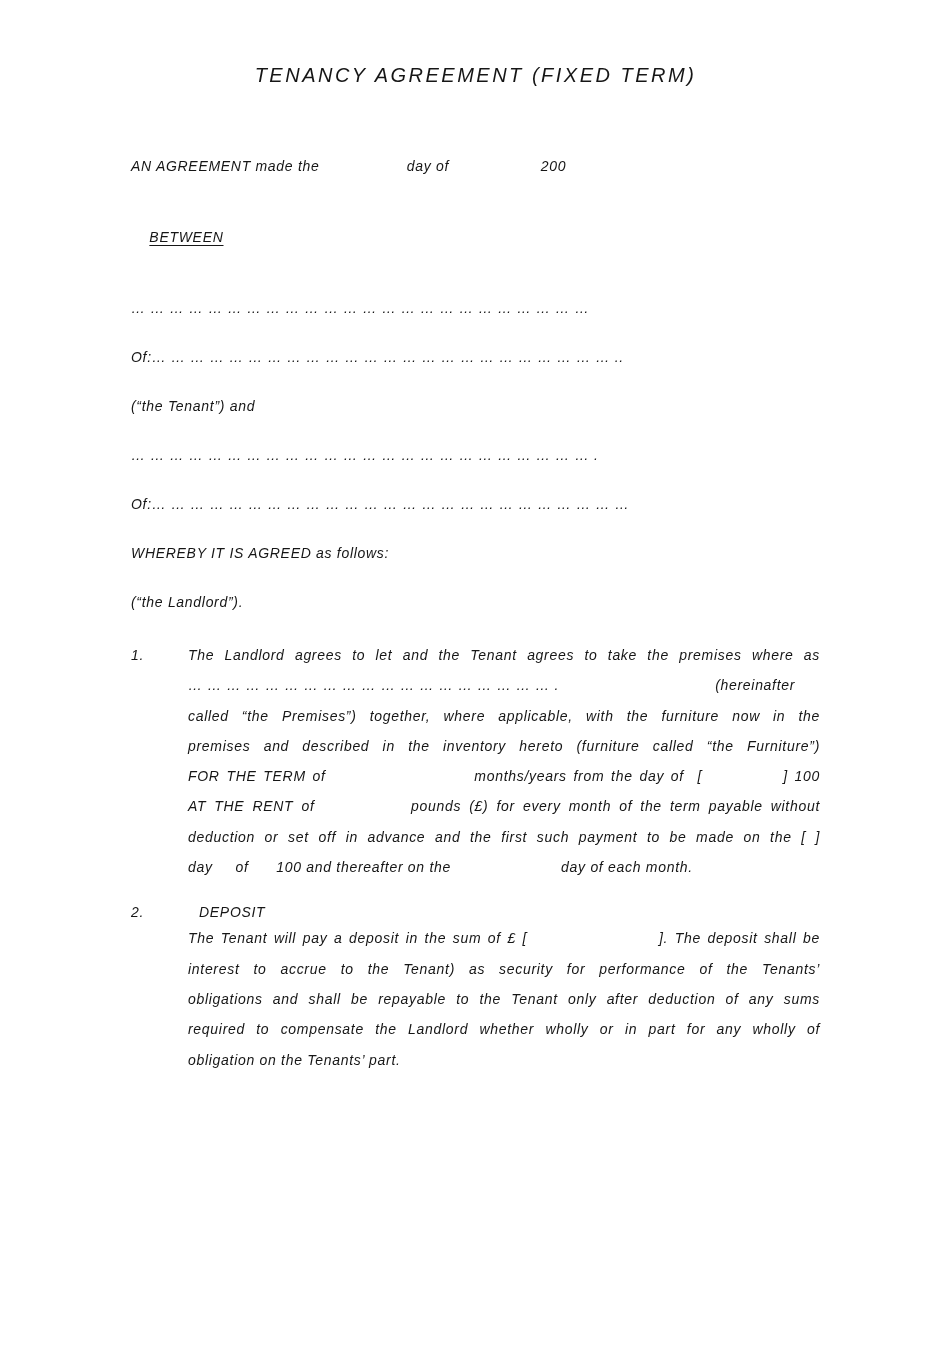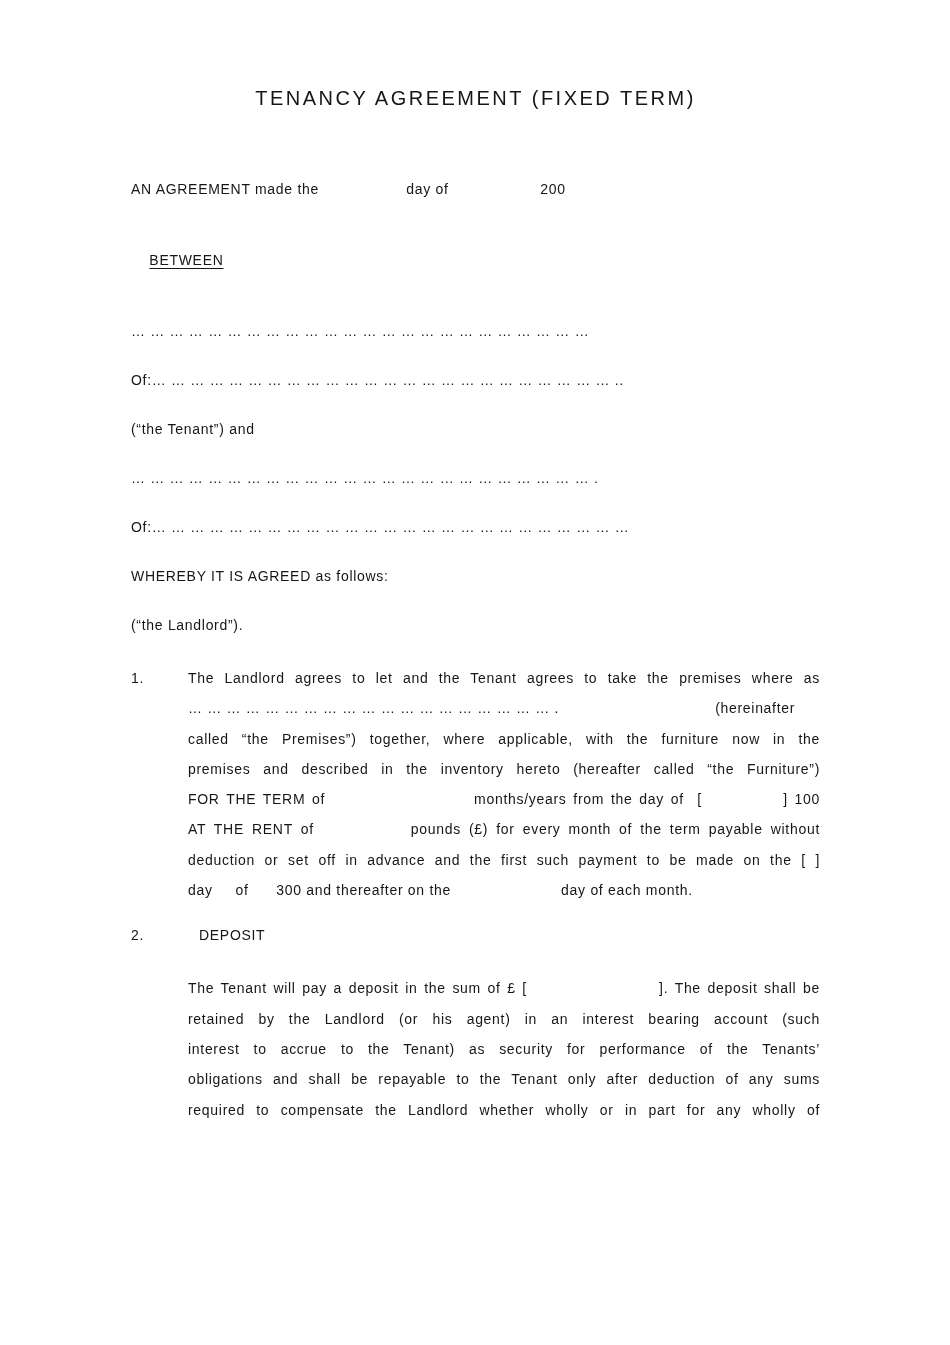--- a/index.html
+++ b/index.html
@@ -10,21 +10,22 @@
     color: #161616;
     font-family: "Liberation Sans", "DejaVu Sans", sans-serif;
     font-size: 14px;
     letter-spacing: 0.7px;
     overflow: hidden;
   }
   .page {
     box-sizing: border-box;
     width: 950px;
     height: 1345px;
-    padding: 86px 130px 0 131px;
+    padding: 63px 130px 0 131px;
+    font-style: italic;
   }
   .doc-title {
     font-size: 20px;
     font-weight: 400;
     letter-spacing: 2.5px;
     text-align: center;
     line-height: 24px;
     margin: 0 0 68px 0;
     white-space: pre-wrap;
   }
@@ -48,21 +49,20 @@
     width: 57px;
     line-height: 30.3px;
     white-space: pre-wrap;
   }
   .clause-2 .clause-num,
   .clause-heading { line-height: 22px; }
   .clause-heading { white-space: pre-wrap; margin-left: 11px; }
   .clause-body { flex: 1; min-width: 0; }
   .clause-body-block {
     margin-left: 57px;
-    margin-top: 27px;
   }
   .tline {
     line-height: 30.3px;
     white-space: pre-wrap;
   }
   .tline.just {
     text-align: justify;
     text-align-last: justify;
   }
   
@@ -97,34 +97,34 @@
   <div class="iline">WHEREBY IT IS AGREED as follows:</div>
 
   <div class="iline">(“the Landlord”).</div>
 
   <div class="clause clause-1">
     <span class="clause-num">1.</span>
     <div class="clause-body" id="clause1-body">
         <div class="tline just">The Landlord agrees to let and the Tenant agrees to take the premises where as</div>
         <div class="tline just">… … … … … … … … … … … … … … … … … … … .                                  (hereinafter</div>
         <div class="tline just">called “the Premises”) together, where applicable, with the furniture now in the</div>
-        <div class="tline just">premises and described in the inventory hereto (hereafter called “the Furniture”)</div>
+        <div class="tline just">premises and described in the inventory hereto (furniture called “the Furniture”)</div>
         <div class="tline just">FOR THE TERM of                      months/years from the day of  [            ] 100</div>
         <div class="tline just">AT THE RENT of            pounds (£) for every month of the term payable without</div>
         <div class="tline just">deduction or set off in advance and the first such payment to be made on the [ ]</div>
-        <div class="tline">day     of      300 and thereafter on the                        day of each month.</div>
+        <div class="tline">day     of      100 and thereafter on the                        day of each month.</div>
       </div>
   </div>
 
   <div class="clause clause-2">
     <span class="clause-num">2.</span>
     <div class="clause-heading">DEPOSIT</div>
   </div>
 
   <div class="clause-body-block" id="clause2-body">
       <div class="tline just">The Tenant will pay a deposit in the sum of £ [                    ]. The deposit shall be</div>
-      <div class="tline just">retained by the Landlord (or his agent) in an interest bearing account (such</div>
       <div class="tline just">interest to accrue to the Tenant) as security for performance of the Tenants’</div>
       <div class="tline just">obligations and shall be repayable to the Tenant only after deduction of any sums</div>
       <div class="tline just">required to compensate the Landlord whether wholly or in part for any wholly of</div>
+      <div class="tline">obligation on the Tenants’ part.</div>
     </div>
 
 </div>
 
 </body></html>

